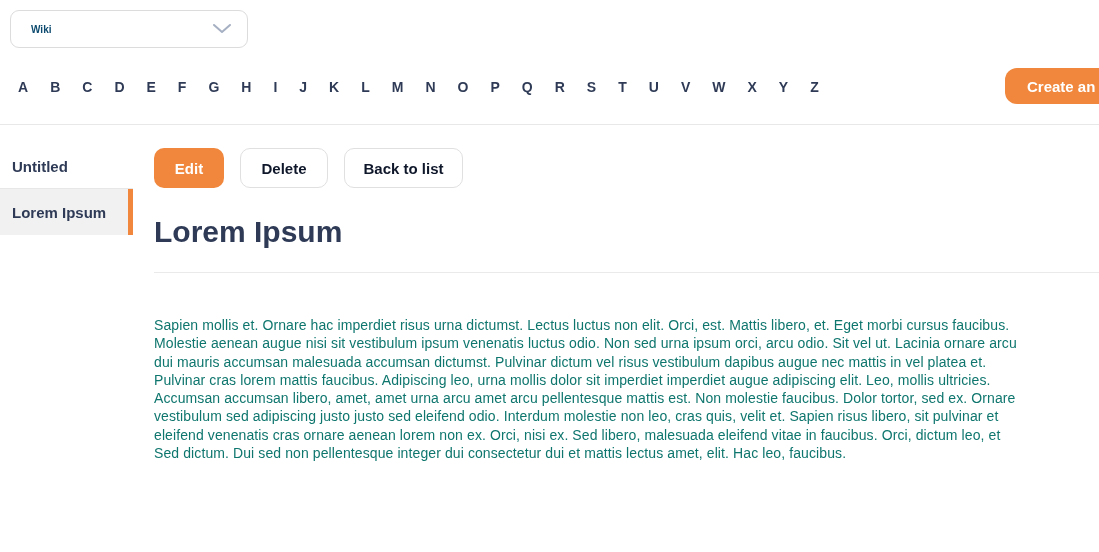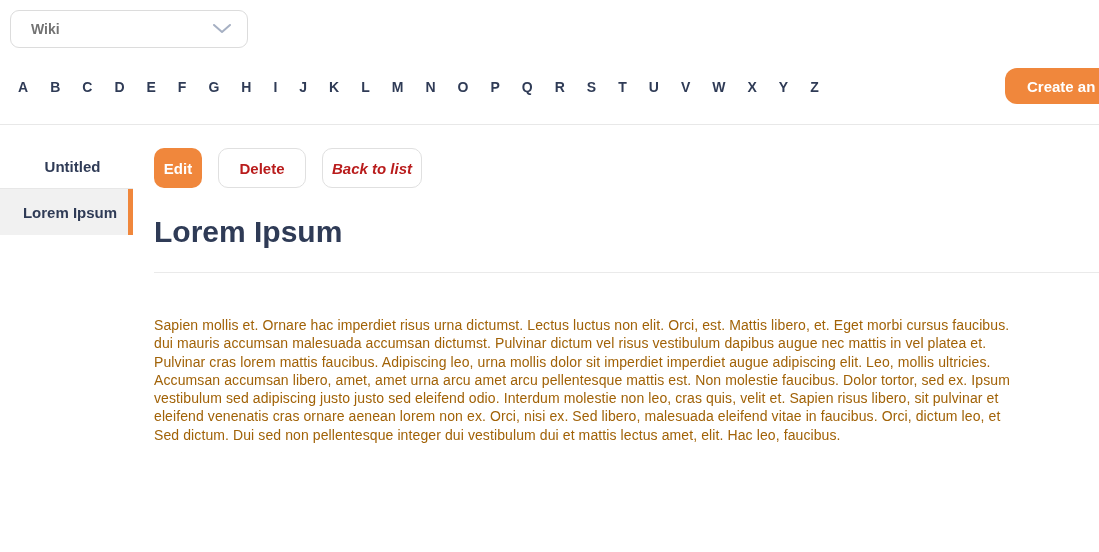--- a/index.html
+++ b/index.html
@@ -10,21 +10,21 @@
     font-family:"Liberation Sans", sans-serif;
     color:#2F3B56;
   }
   
   .dropdown {
     position:absolute; left:10px; top:10px; width:238px; height:38px;
     border:1px solid #dcdcdc; border-radius:9px; background:#fff;
     display:flex; align-items:center; justify-content:space-between;
     padding:0 16px 0 20px; cursor:pointer;
   }
-  .dropdown .val { font-size:14px; font-weight:bold; color:#737373; }
+  .dropdown .val { font-size:10px; font-weight:bold; color:#0c4a6e; }
   .dropdown svg { display:block; }
   
   .alpha-row {
     position:absolute; left:18px; top:78px; height:18px;
     display:flex; align-items:center; gap:22px;
   }
   .alpha {
     font-size:14px; font-weight:bold; color:#2F3B56; cursor:pointer;
     line-height:18px;
   }
@@ -37,49 +37,49 @@
   }
   
   .top-divider {
     position:absolute; left:0; top:124px; width:1099px; height:1px;
     background:#e8e8e8;
   }
   
   .sidebar { position:absolute; left:0; top:125px; width:133px; padding-top:20px; }
   .side-item {
     height:44px; display:flex; align-items:center; padding-left:12px;
-    font-size:15px; font-weight:bold; color:#2F3B56; cursor:pointer;justify-content:center;
+    font-size:15px; font-weight:bold; color:#2F3B56; cursor:pointer;
   }
   .side-item.divided { border-bottom:1px solid #e7e7e7; }
   .side-item.selected {
     height:46px; background:#f1f1f1; border-right:5px solid #F0873C;
   }
   
   .main { position:absolute; left:154px; top:126px; width:945px; }
   .toolbar { position:absolute; left:0; top:22px; display:flex; gap:16px; }
   .btn {
     height:40px; border-radius:10px; font-family:inherit;
     font-size:15px; font-weight:bold; cursor:pointer;
     display:flex; align-items:center; justify-content:center;
   }
-  .btn-primary { width:48px; background:#F0873C; border:none; color:#ffffff; }
-  .btn-outline { background:#ffffff; border:1px solid #e0e0e0; color:#b91c1c; }
+  .btn-primary { width:70px; background:#F0873C; border:none; color:#ffffff; }
+  .btn-outline { background:#ffffff; border:1px solid #e0e0e0; color:#0f172a; }
   .btn-delete { width:88px; }
-  .btn-back { width:100px;font-style:italic; }
+  .btn-back { width:119px; }
   .article-title {
     position:absolute; left:0; top:86px; font-size:30px; line-height:40px;
     font-weight:bold; color:#2F3B56; white-space:nowrap;
   }
   .title-divider {
     position:absolute; left:0; top:146px; width:945px; height:1px;
     background:#eaeaea;
   }
   .article-body {
     position:absolute; left:0; top:190px;
-    font-size:14px; line-height:18.3px; color:#a16207;
+    font-size:14px; line-height:18.3px; color:#0f766e;
     letter-spacing:0.1px;
   }
   .tline { white-space:nowrap; }
 </style>
 </head>
 <body>
 
 <div class="dropdown">
   <span class="val">Wiki</span>
   <span>
@@ -136,20 +136,21 @@
     <button class="btn btn-primary">Edit</button>
     <button class="btn btn-outline btn-delete">Delete</button>
     <button class="btn btn-outline btn-back">Back to list</button>
   </div>
 
   <h1 class="article-title">Lorem Ipsum</h1>
   <div class="title-divider"></div>
 
   <div class="article-body">
     <div class="tline">Sapien mollis et. Ornare hac imperdiet risus urna dictumst. Lectus luctus non elit. Orci, est. Mattis libero, et. Eget morbi cursus faucibus.</div>
+    <div class="tline">Molestie aenean augue nisi sit vestibulum ipsum venenatis luctus odio. Non sed urna ipsum orci, arcu odio. Sit vel ut. Lacinia ornare arcu</div>
     <div class="tline">dui mauris accumsan malesuada accumsan dictumst. Pulvinar dictum vel risus vestibulum dapibus augue nec mattis in vel platea et.</div>
     <div class="tline">Pulvinar cras lorem mattis faucibus. Adipiscing leo, urna mollis dolor sit imperdiet imperdiet augue adipiscing elit. Leo, mollis ultricies.</div>
-    <div class="tline">Accumsan accumsan libero, amet, amet urna arcu amet arcu pellentesque mattis est. Non molestie faucibus. Dolor tortor, sed ex. Ipsum</div>
+    <div class="tline">Accumsan accumsan libero, amet, amet urna arcu amet arcu pellentesque mattis est. Non molestie faucibus. Dolor tortor, sed ex. Ornare</div>
     <div class="tline">vestibulum sed adipiscing justo justo sed eleifend odio. Interdum molestie non leo, cras quis, velit et. Sapien risus libero, sit pulvinar et</div>
     <div class="tline">eleifend venenatis cras ornare aenean lorem non ex. Orci, nisi ex. Sed libero, malesuada eleifend vitae in faucibus. Orci, dictum leo, et</div>
-    <div class="tline">Sed dictum. Dui sed non pellentesque integer dui vestibulum dui et mattis lectus amet, elit. Hac leo, faucibus.</div>
+    <div class="tline">Sed dictum. Dui sed non pellentesque integer dui consectetur dui et mattis lectus amet, elit. Hac leo, faucibus.</div>
   </div>
 </main>
 
 </body></html>

